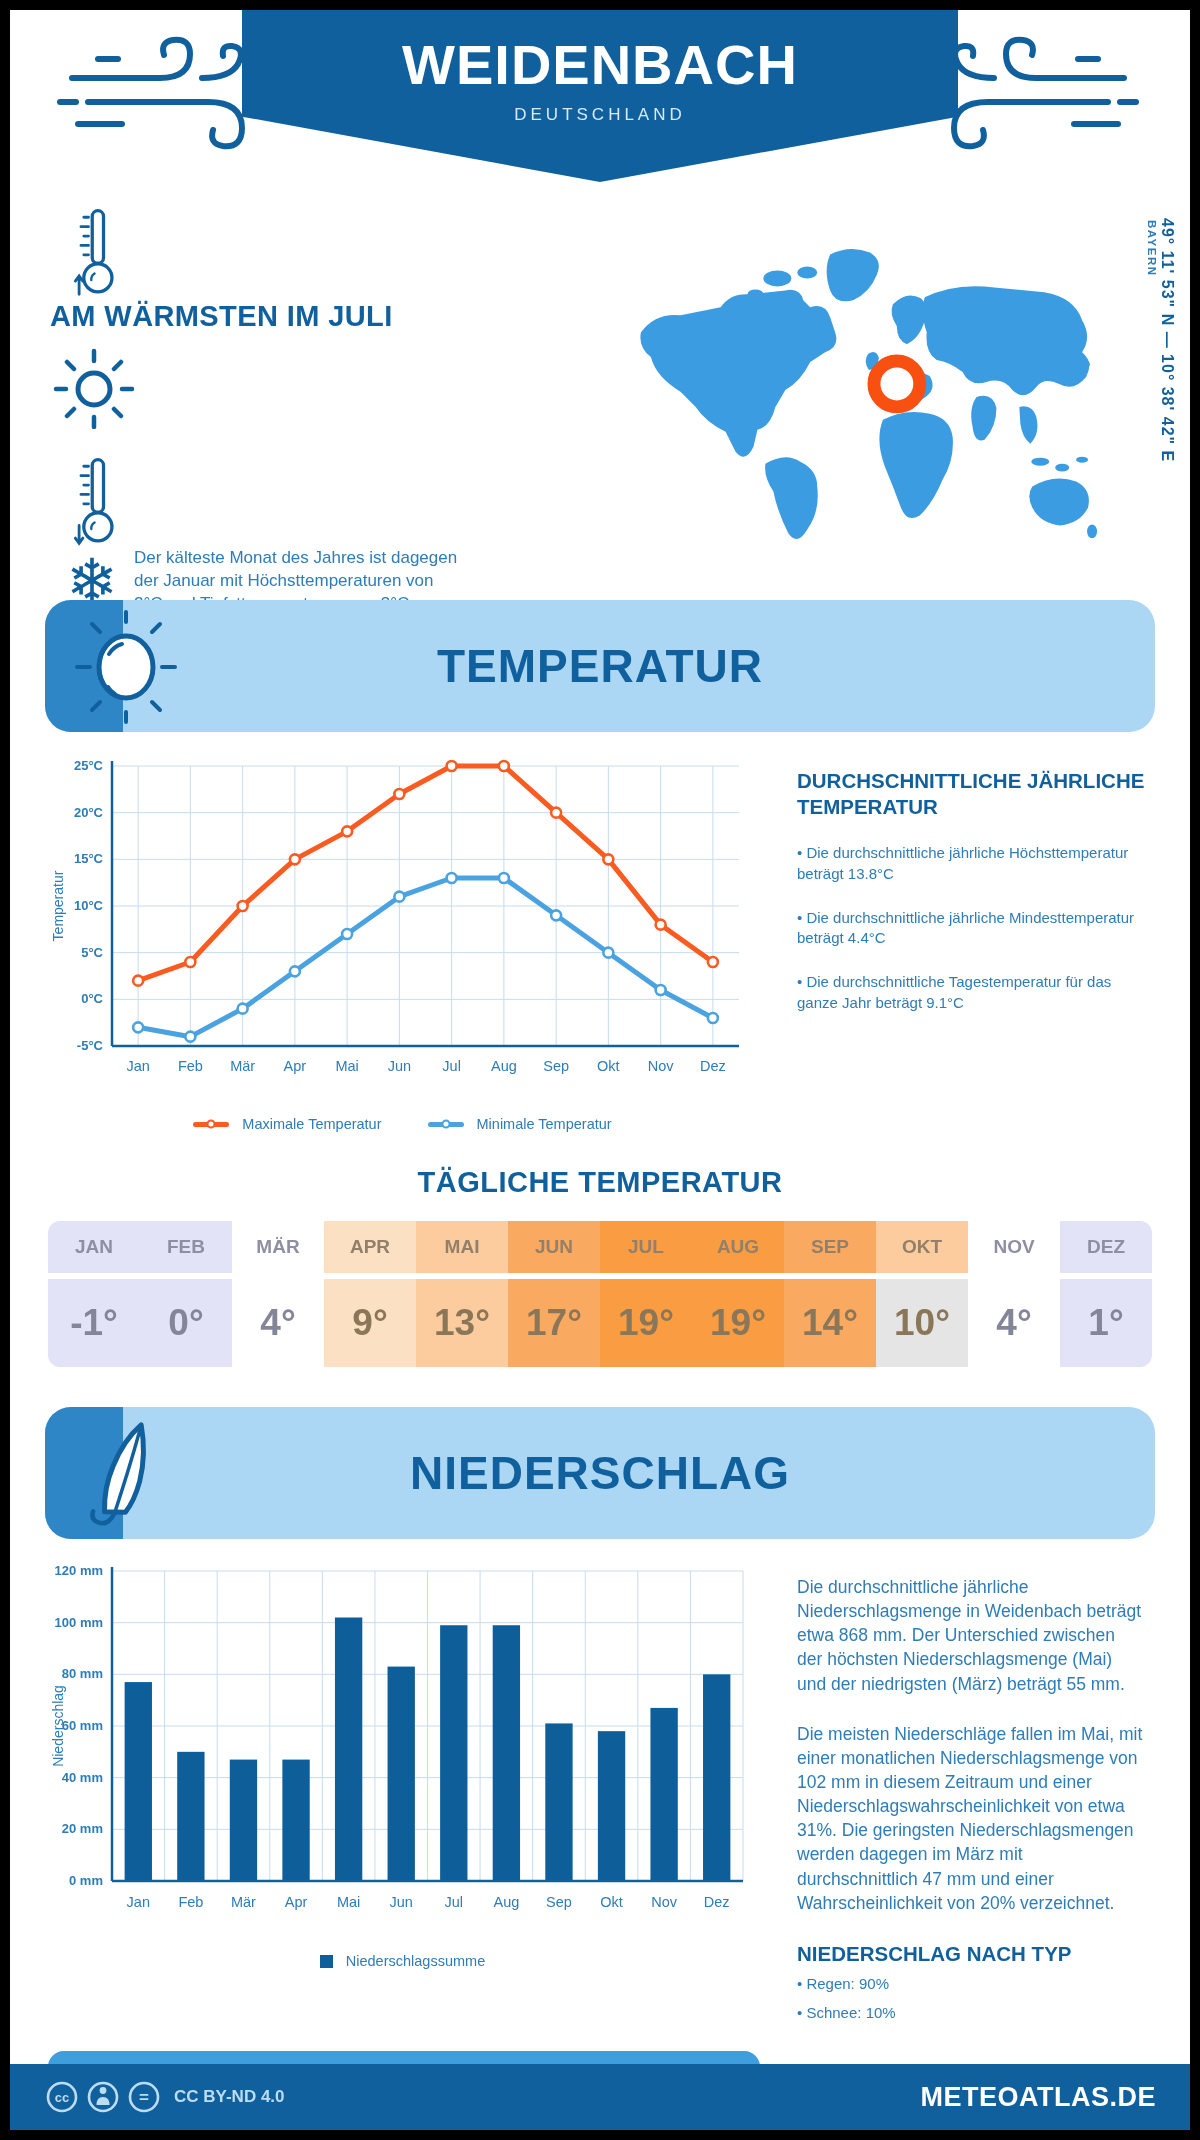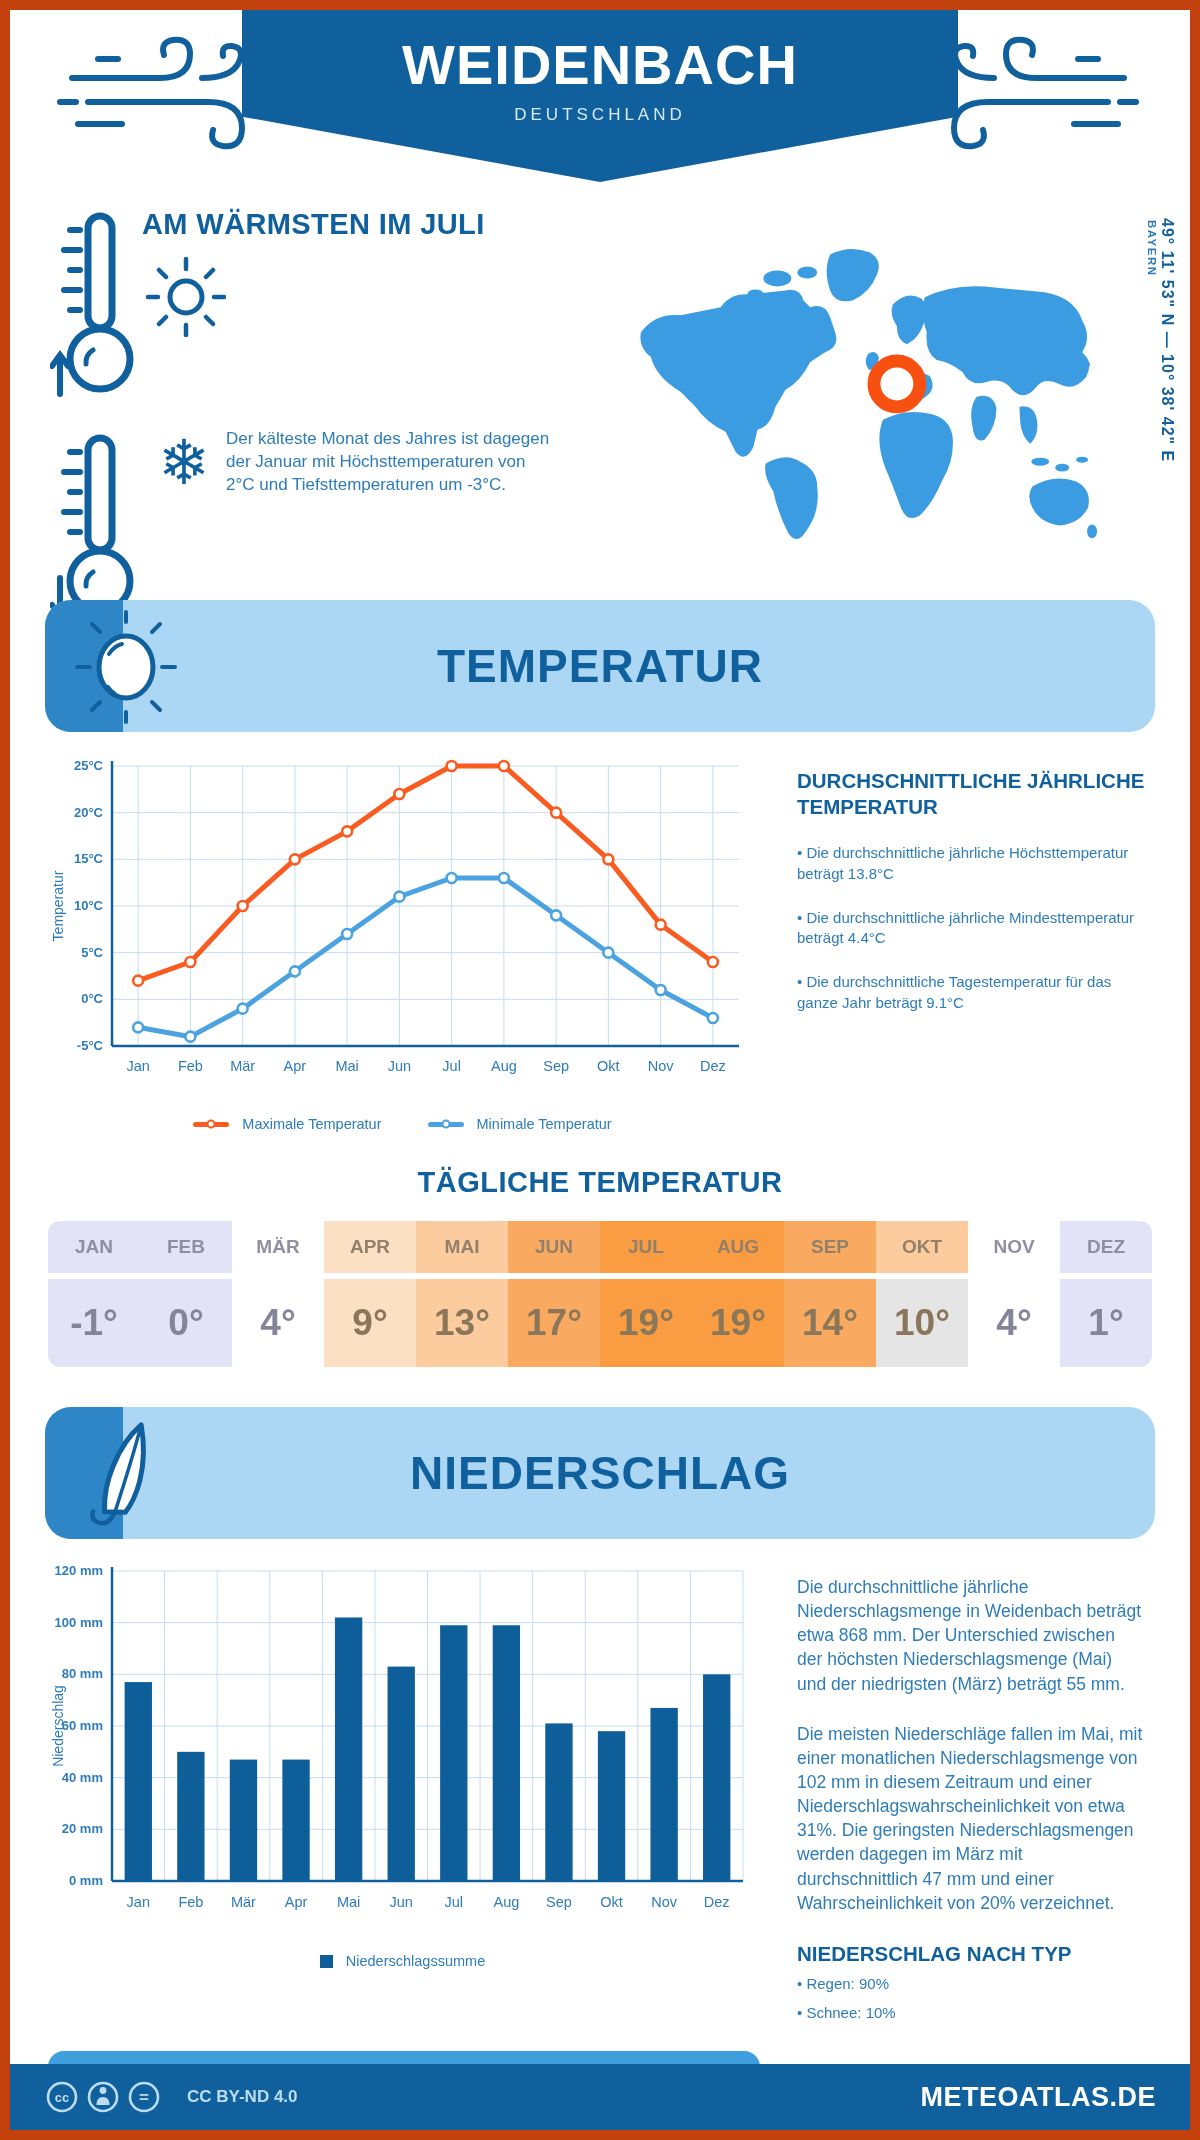--- a/index.html
+++ b/index.html
@@ -1,31 +1,31 @@
 <!DOCTYPE html>
 <html lang="de"><head>
 <meta charset="utf-8">
 <style>
   html,body{margin:0;padding:0;background:#fff;font-family:"Liberation Sans",sans-serif;}
-  .page{position:relative;width:1200px;height:2140px;box-sizing:border-box;border:10px solid #c2410c;background:#fff;overflow:hidden;}
+  .page{position:relative;width:1200px;height:2140px;box-sizing:border-box;border:10px solid #000000;background:#fff;overflow:hidden;}
 
   
   .hero{position:relative;height:180px;}
   .banner{position:absolute;left:50%;transform:translateX(-50%);top:0;width:716px;height:172px;
     background:#11609e;clip-path:polygon(0 0,100% 0,100% 62%,50% 100%,0 62%);text-align:center;color:#fff;}
   .banner h1{margin:22px 0 0;font-size:56px;letter-spacing:1px;font-weight:bold;}
   .banner .sub{margin-top:8px;font-size:17px;letter-spacing:4px;color:#d8e9f7;}
   .windicon{position:absolute;top:24px;}
   .windicon.left{left:42px;}
   .windicon.right{right:46px;transform:scaleX(-1);}
 
   
   .intro-row{position:relative;display:flex;padding:16px 0 0 40px;height:388px;}
   .intro-left{width:576px;}
-  .info-section{display:flex;margin-bottom:26px;}
+  .info-section{display:flex;margin-bottom:26px;flex-direction:column;}
   .thermo{flex:0 0 92px;}
   .info-body h2{margin:2px 0 10px;font-size:29px;color:#11609e;font-weight:bold;letter-spacing:.4px;}
   .info-row{display:flex;align-items:flex-start;}
   .mini-icon{flex:0 0 84px;text-align:center;}
   .snow{font-size:62px;line-height:70px;color:#11609e;}
   .info-row p{margin:0;font-size:17px;line-height:1.35;color:#2e7cb8;max-width:330px;}
   .map-wrap{width:478px;margin-top:6px;position:relative;}
   .coords{position:absolute;right:14px;top:28px;height:340px;writing-mode:vertical-rl;color:#11609e;}
   .coords .c1{display:block;font-weight:bold;font-size:16px;letter-spacing:1px;}
   .coords .c2{display:block;font-size:11.5px;letter-spacing:1.5px;margin-top:2px;font-weight:bold;color:#2e7cb8;}
@@ -65,21 +65,21 @@
   
   .prob-panel{margin:28px 0 0 38px;width:712px;background:#abd7f4;border-radius:16px;overflow:hidden;}
   .prob-head{height:44px;background:#3f9fdc;color:#fff;font-weight:bold;font-size:20px;display:flex;align-items:center;justify-content:center;letter-spacing:.5px;}
   .drops{display:flex;justify-content:space-between;padding:8px 14px 14px;}
   .ditem{width:56px;text-align:center;}
   .drop{width:55px;height:55px;border-radius:0 50% 50% 50%;transform:rotate(45deg);display:flex;align-items:center;justify-content:center;margin:12px auto 8px;}
   .drop span{transform:rotate(-45deg);color:#fff;font-weight:bold;font-size:17.5px;}
 
   
   footer{position:absolute;left:0;right:0;bottom:0;height:66px;background:#11609e;display:flex;align-items:center;justify-content:space-between;padding:0 34px;}
-  .cc-left{display:flex;align-items:center;gap:25px;color:#bcdcf2;font-weight:bold;font-size:17px;}
+  .cc-left{display:flex;align-items:center;gap:12px;color:#bcdcf2;font-weight:bold;font-size:17px;}
   .site{color:#fff;font-weight:bold;font-size:27px;letter-spacing:.5px;}
 
   svg text{font-family:"Liberation Sans",sans-serif;}
 </style>
 </head>
 <body>
 
 <div class="page">
 
   <div class="hero">

